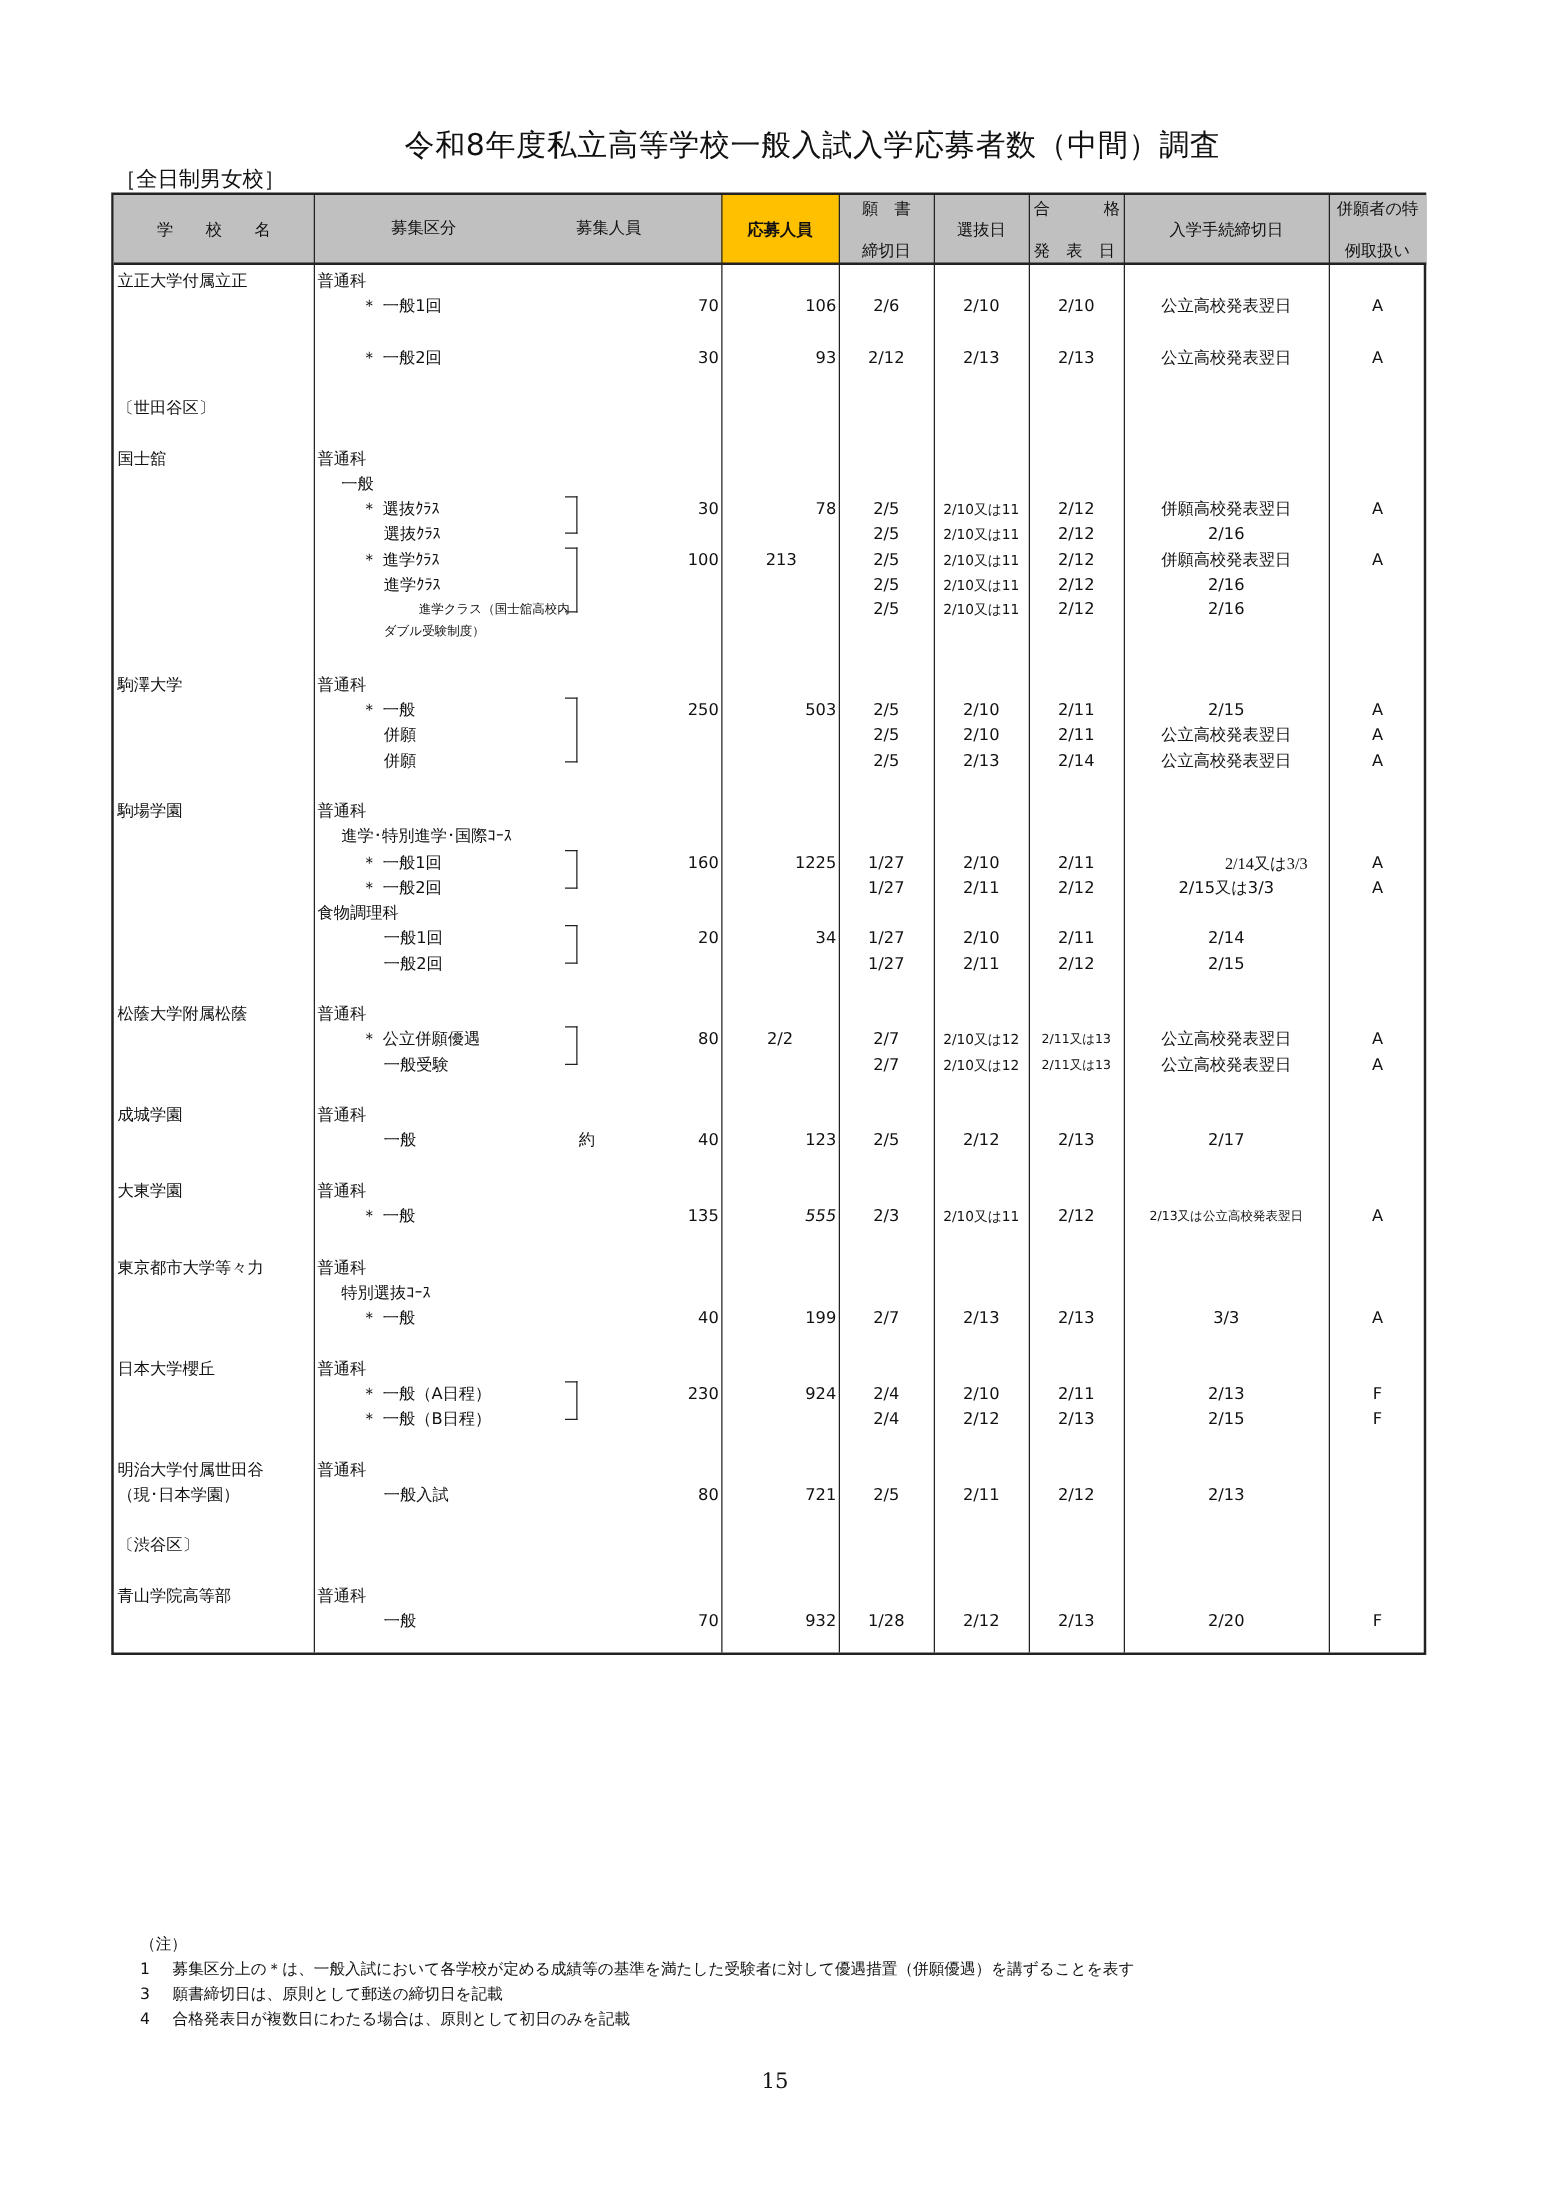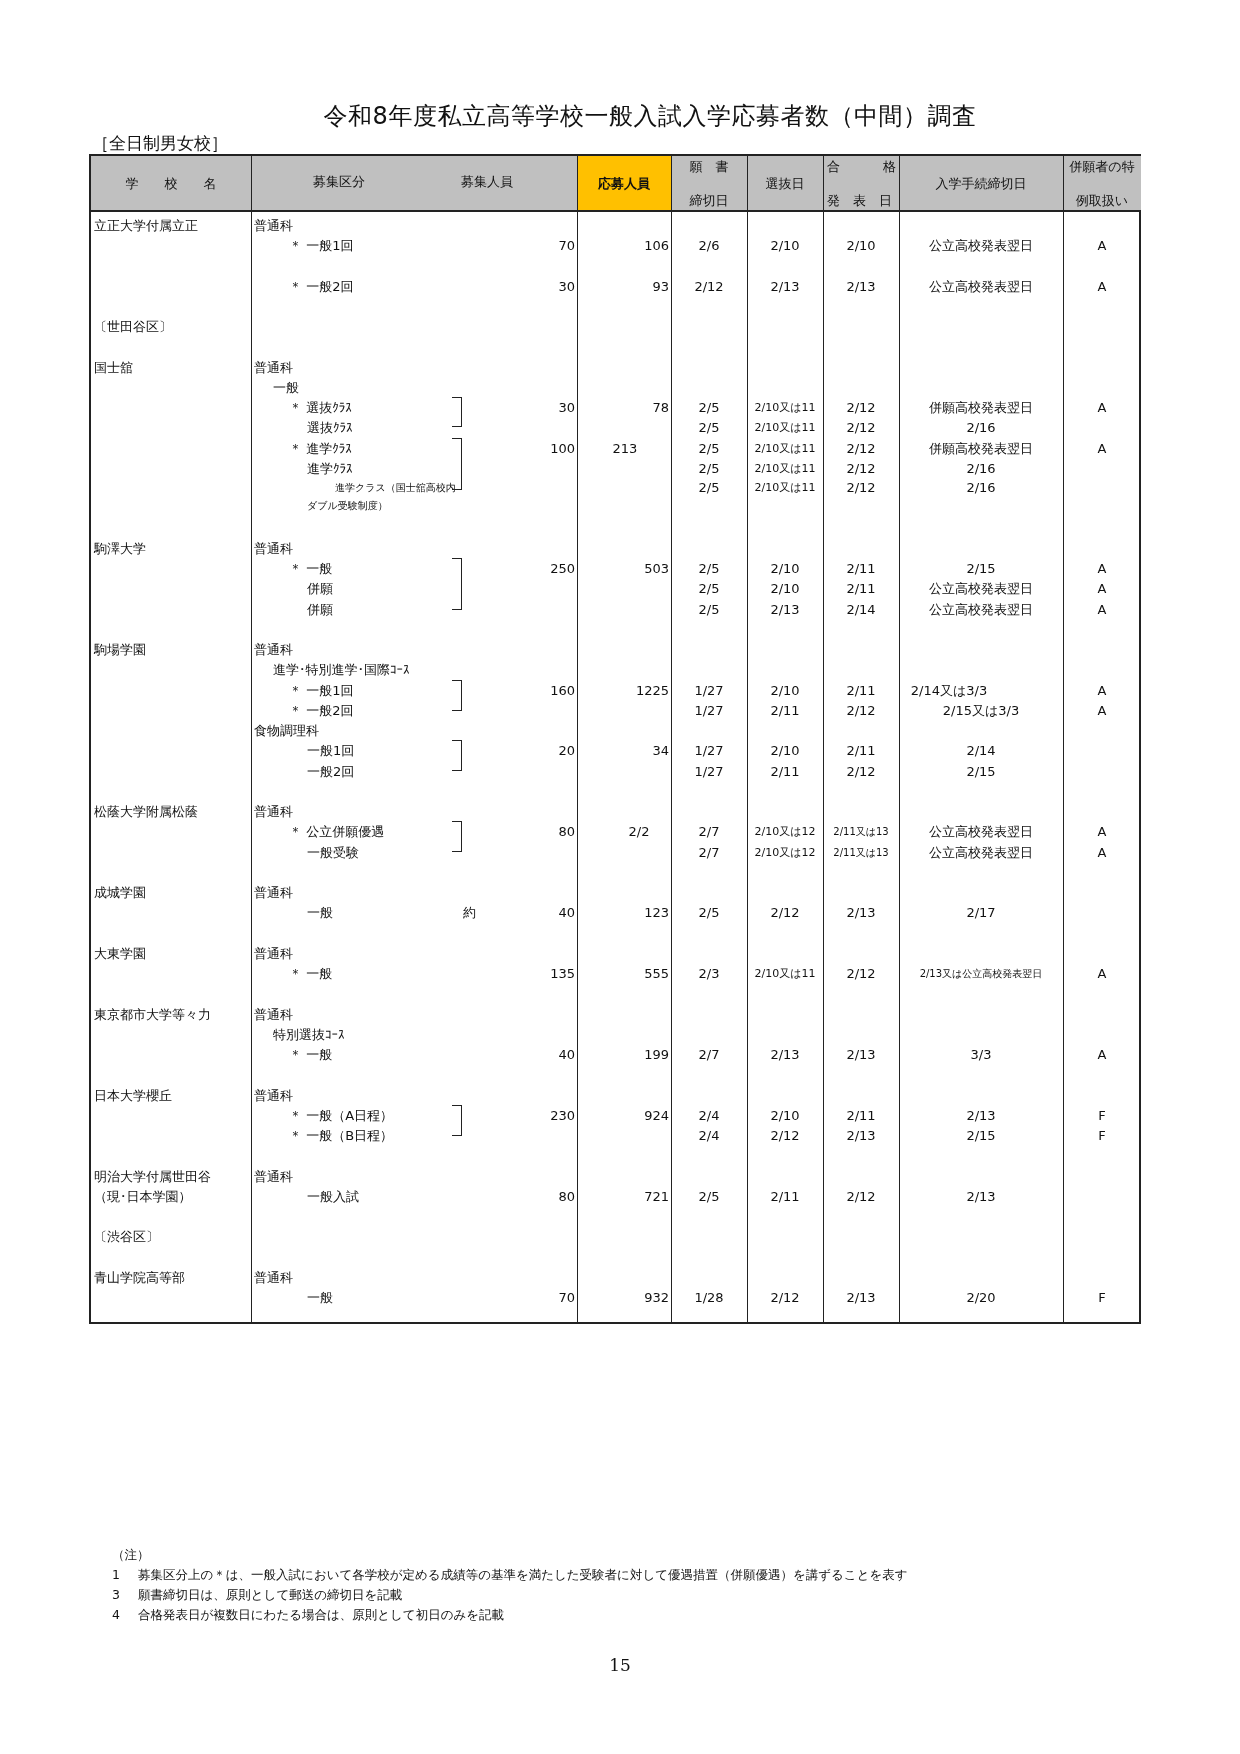--- a/index.html
+++ b/index.html
@@ -140,21 +140,21 @@
       <div class="cell c" style="left: 972px; width: 78px; top: 446px;">A</div>
       <div class="cell " style="left: 3px; width: 155px; top: 486px;">駒場学園</div>
       <div class="cell " style="left: 163px; top: 486px;">普通科</div>
       <div class="cell " style="left: 182px; top: 506px;">進学･特別進学･国際ｺｰｽ</div>
       <div class="cell " style="left: 198px; top: 527px;">＊ 一般1回</div>
       <div class="cell r" style="left: 400px; width: 84px; top: 527px;">160</div>
       <div class="cell r" style="left: 490px; width: 88px; top: 527px;">1225</div>
       <div class="cell c" style="left: 580px; width: 76px; top: 527px;">1/27</div>
       <div class="cell c" style="left: 656px; width: 76px; top: 527px;">2/10</div>
       <div class="cell c" style="left: 732px; width: 76px; top: 527px;">2/11</div>
-      <div class="cell c" style="left: 776px; width: 164px; top: 527px;">2/14又は3/3</div>
+      <div class="cell c" style="left: 840px; width: 164px; top: 527px; font-family: Liberation Serif, serif;">2/14又は3/3</div>
       <div class="cell c" style="left: 972px; width: 78px; top: 527px;">A</div>
       <div class="cell " style="left: 198px; top: 547px;">＊ 一般2回</div>
       <div class="cell c" style="left: 580px; width: 76px; top: 547px;">1/27</div>
       <div class="cell c" style="left: 656px; width: 76px; top: 547px;">2/11</div>
       <div class="cell c" style="left: 732px; width: 76px; top: 547px;">2/12</div>
       <div class="cell c" style="left: 808px; width: 164px; top: 547px;">2/15又は3/3</div>
       <div class="cell c" style="left: 972px; width: 78px; top: 547px;">A</div>
       <div class="cell " style="left: 163px; top: 567px;">食物調理科</div>
       <div class="cell " style="left: 216px; top: 587px;">一般1回</div>
       <div class="cell r" style="left: 400px; width: 84px; top: 587px;">20</div>
@@ -165,21 +165,21 @@
       <div class="cell c" style="left: 808px; width: 164px; top: 587px;">2/14</div>
       <div class="cell " style="left: 216px; top: 608px;">一般2回</div>
       <div class="cell c" style="left: 580px; width: 76px; top: 608px;">1/27</div>
       <div class="cell c" style="left: 656px; width: 76px; top: 608px;">2/11</div>
       <div class="cell c" style="left: 732px; width: 76px; top: 608px;">2/12</div>
       <div class="cell c" style="left: 808px; width: 164px; top: 608px;">2/15</div>
       <div class="cell " style="left: 3px; width: 155px; top: 648px;">松蔭大学附属松蔭</div>
       <div class="cell " style="left: 163px; top: 648px;">普通科</div>
       <div class="cell " style="left: 198px; top: 668px;">＊ 公立併願優遇</div>
       <div class="cell r" style="left: 400px; width: 84px; top: 668px;">80</div>
-      <div class="cell c" style="left: 486px; width: 94px; top: 668px; margin-left: 15px;">2/2</div>
+      <div class="cell c" style="left: 486px; width: 94px; top: 668px;">2/2</div>
       <div class="cell c" style="left: 580px; width: 76px; top: 668px;">2/7</div>
       <div class="cell c xs" style="left: 656px; width: 76px; top: 668px;">2/10又は12</div>
       <div class="cell c small" style="left: 732px; width: 76px; top: 668px;">2/11又は13</div>
       <div class="cell c" style="left: 808px; width: 164px; top: 668px;">公立高校発表翌日</div>
       <div class="cell c" style="left: 972px; width: 78px; top: 668px;">A</div>
       <div class="cell " style="left: 216px; top: 689px;">一般受験</div>
       <div class="cell c" style="left: 580px; width: 76px; top: 689px;">2/7</div>
       <div class="cell c xs" style="left: 656px; width: 76px; top: 689px;">2/10又は12</div>
       <div class="cell c small" style="left: 732px; width: 76px; top: 689px;">2/11又は13</div>
       <div class="cell c" style="left: 808px; width: 164px; top: 689px;">公立高校発表翌日</div>
@@ -191,21 +191,21 @@
       <div class="cell r" style="left: 400px; width: 84px; top: 749px;">40</div>
       <div class="cell r" style="left: 490px; width: 88px; top: 749px;">123</div>
       <div class="cell c" style="left: 580px; width: 76px; top: 749px;">2/5</div>
       <div class="cell c" style="left: 656px; width: 76px; top: 749px;">2/12</div>
       <div class="cell c" style="left: 732px; width: 76px; top: 749px;">2/13</div>
       <div class="cell c" style="left: 808px; width: 164px; top: 749px;">2/17</div>
       <div class="cell " style="left: 3px; width: 155px; top: 790px;">大東学園</div>
       <div class="cell " style="left: 163px; top: 790px;">普通科</div>
       <div class="cell " style="left: 198px; top: 810px;">＊ 一般</div>
       <div class="cell r" style="left: 400px; width: 84px; top: 810px;">135</div>
-      <div class="cell r" style="left: 490px; width: 88px; top: 810px;">555</div>
+      <div class="cell r" style="left: 490px; width: 88px; top: 810px; font-style: italic;">555</div>
       <div class="cell c" style="left: 580px; width: 76px; top: 810px;">2/3</div>
       <div class="cell c xs" style="left: 656px; width: 76px; top: 810px;">2/10又は11</div>
       <div class="cell c" style="left: 732px; width: 76px; top: 810px;">2/12</div>
       <div class="cell c small" style="left: 808px; width: 164px; top: 810px;">2/13又は公立高校発表翌日</div>
       <div class="cell c" style="left: 972px; width: 78px; top: 810px;">A</div>
       <div class="cell " style="left: 3px; width: 155px; top: 851px;">東京都市大学等々力</div>
       <div class="cell " style="left: 163px; top: 851px;">普通科</div>
       <div class="cell " style="left: 182px; top: 871px;">特別選抜ｺｰｽ</div>
       <div class="cell " style="left: 198px; top: 891px;">＊ 一般</div>
       <div class="cell r" style="left: 400px; width: 84px; top: 891px;">40</div>

